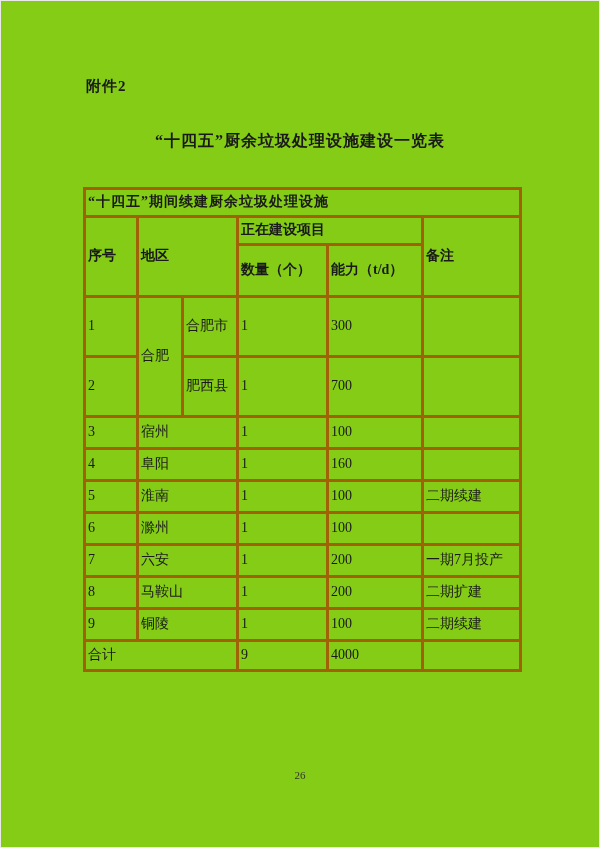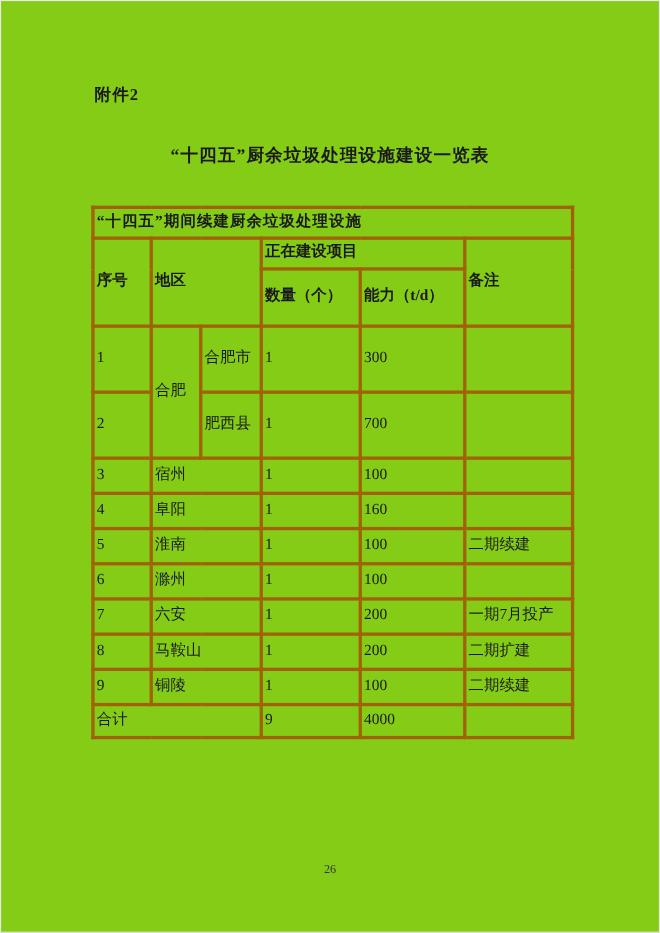--- a/index.html
+++ b/index.html
@@ -59,21 +59,21 @@
   tr.head-b td { height: 52px; }
   tr.tall td { height: 60px; }
   tr.body-row td { height: 32px; }
   tr.total-row td { height: 30px; font-weight: normal; }
   .bold { font-weight: bold; }
   td.remark-cell { font-size: 13px; }
   .page-number {
     position: absolute;
     left: 0;
     right: 0;
-    top: 784px;
+    top: 768px;
     text-align: center;
     font-size: 11px;
     color: #333;
   }
 </style>
 </head>
 <body>
 
 <div class="page">
 

